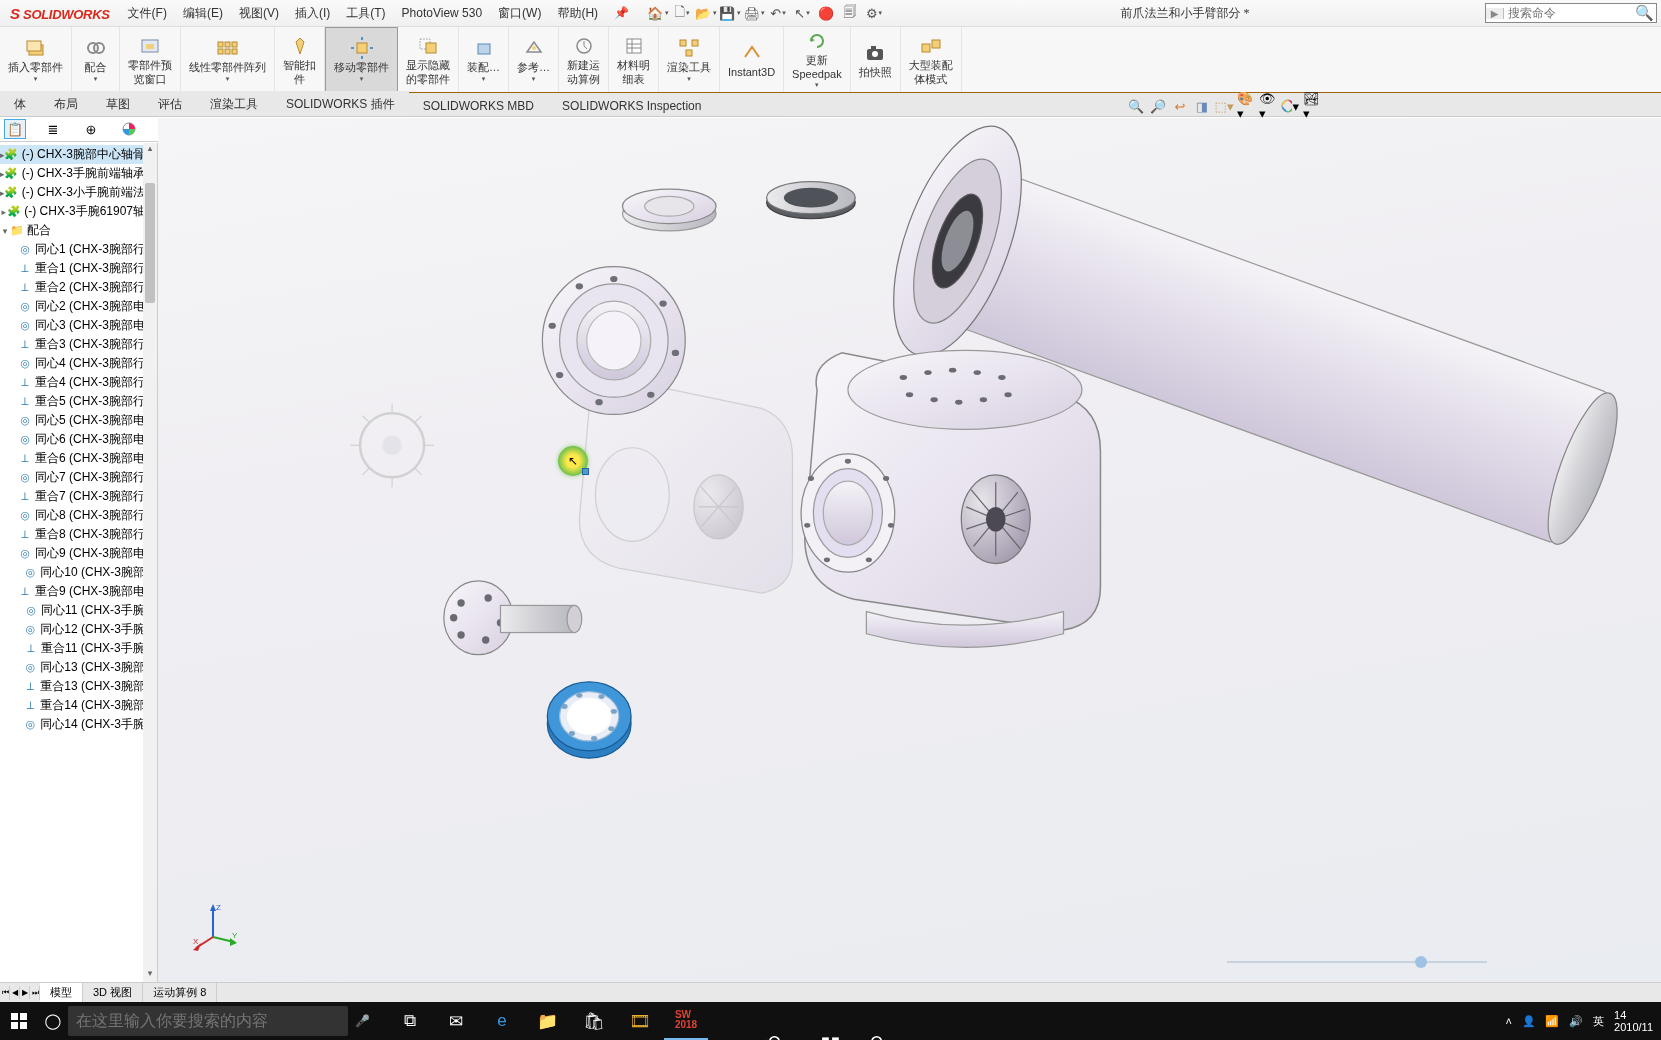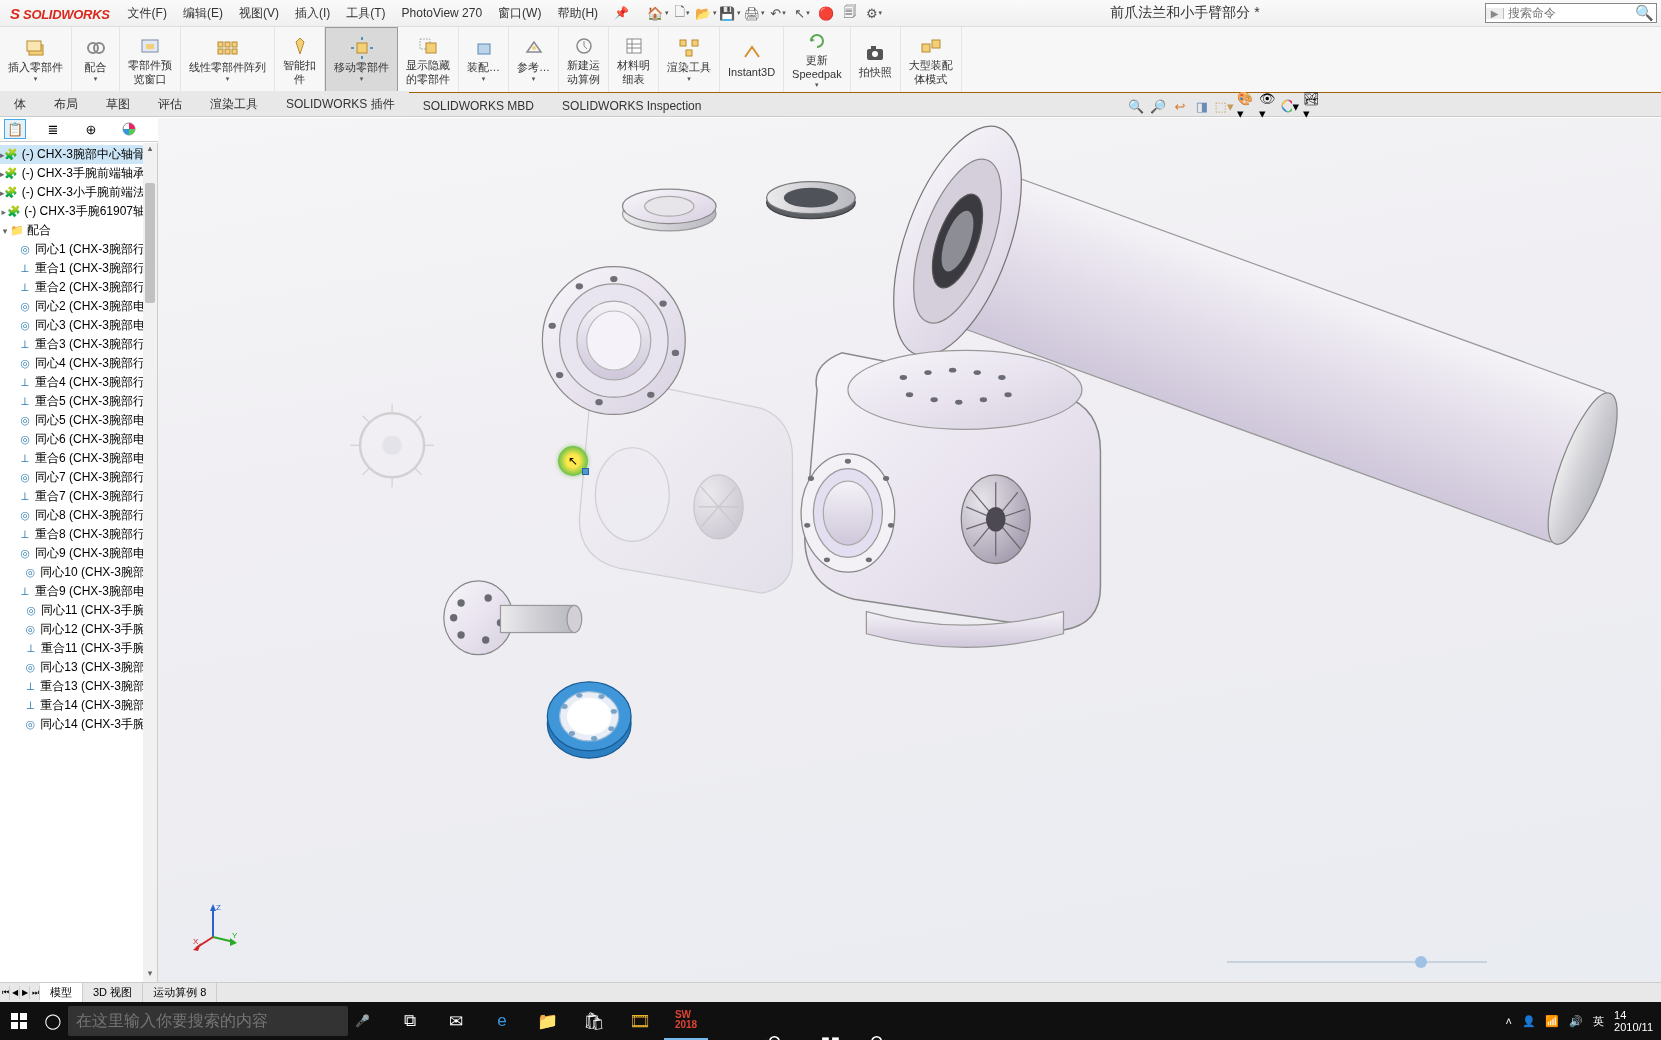--- a/index.html
+++ b/index.html
@@ -7,21 +7,21 @@
 
 
 .menubar { height: 27px; background: linear-gradient(#fafafa,#f0f0f0); display: flex; align-items: center; border-bottom: 1px solid #ddd; font-size: 12px; }
 .logo { color: #da291c; font-weight: bold; font-size: 13px; padding: 0 10px; font-style: italic; letter-spacing: -0.3px;}
 .logo .s { font-size: 15px; }
 .menubar .menu-item { padding: 0 8px; cursor: pointer; color: #333; }
 .menubar .pin { color: #4aa8e0; padding: 0 8px; font-weight: bold; }
 .quick-icons { display: flex; align-items: center; gap: 2px; margin-left: 10px; }
 .qicon { width: 22px; height: 20px; display:flex; align-items:center; justify-content:center; cursor:pointer; border-radius:2px; font-size:13px; color:#555;}
 .qicon .dd { font-size: 7px; color:#555; margin-left:1px;}
-.doc-title { margin-left: auto; margin-right: auto; font-size:14px; color:#333;}
+.doc-title { margin-left: auto; margin-right: auto; font-size:12px; color:#333;font-family:Liberation Serif, serif;}
 .search-box { display:flex; align-items:center; border:1px solid #888; height:20px; margin-right:4px; background:#fff;}
 .search-box .play { width:18px; text-align:center; color:#888; background:#eee; border-right:1px solid #bbb; font-size:10px;}
 .search-box input { border:none; outline:none; font-size:12px; width:130px; padding:0 4px; color:#737373;}
 .search-box .mag { width:22px; text-align:center; color:#4aa8e0; font-size:15px;}
 
 
 .ribbon { height: 66px; background: #f7f7f7; border-bottom: 1px solid #a16207; display: flex; align-items: stretch; font-size:11px; }
 .rgroup { display:flex; flex-direction:column; align-items:center; justify-content:center; padding: 2px 8px; border-right: 1px solid #e5e5e5; cursor:pointer; text-align:center; line-height:1.25; min-width:48px;}
 .rgroup.active { background:#d9d9d9; border:1px solid #999; }
 .rgroup .ricon { height: 26px; display:flex; align-items:center; justify-content:center;}
@@ -94,21 +94,21 @@
 </head>
 <body>
 
 <div class="menubar">
   <span class="logo"><span class="s">S</span> <span>SOLIDWORKS</span></span>
   <span class="menu-item">文件(F)</span>
   <span class="menu-item">编辑(E)</span>
   <span class="menu-item">视图(V)</span>
   <span class="menu-item">插入(I)</span>
   <span class="menu-item">工具(T)</span>
-  <span class="menu-item">PhotoView 270</span>
+  <span class="menu-item">PhotoView 530</span>
   <span class="menu-item">窗口(W)</span>
   <span class="menu-item">帮助(H)</span>
   <span class="pin">📌</span>
   <div class="quick-icons">
     <span class="qicon">🏠<span class="dd">▾</span></span>
     <span class="qicon">🗋<span class="dd">▾</span></span>
     <span class="qicon">📂<span class="dd">▾</span></span>
     <span class="qicon">💾<span class="dd">▾</span></span>
     <span class="qicon">🖨<span class="dd">▾</span></span>
     <span class="qicon">↶<span class="dd">▾</span></span>

